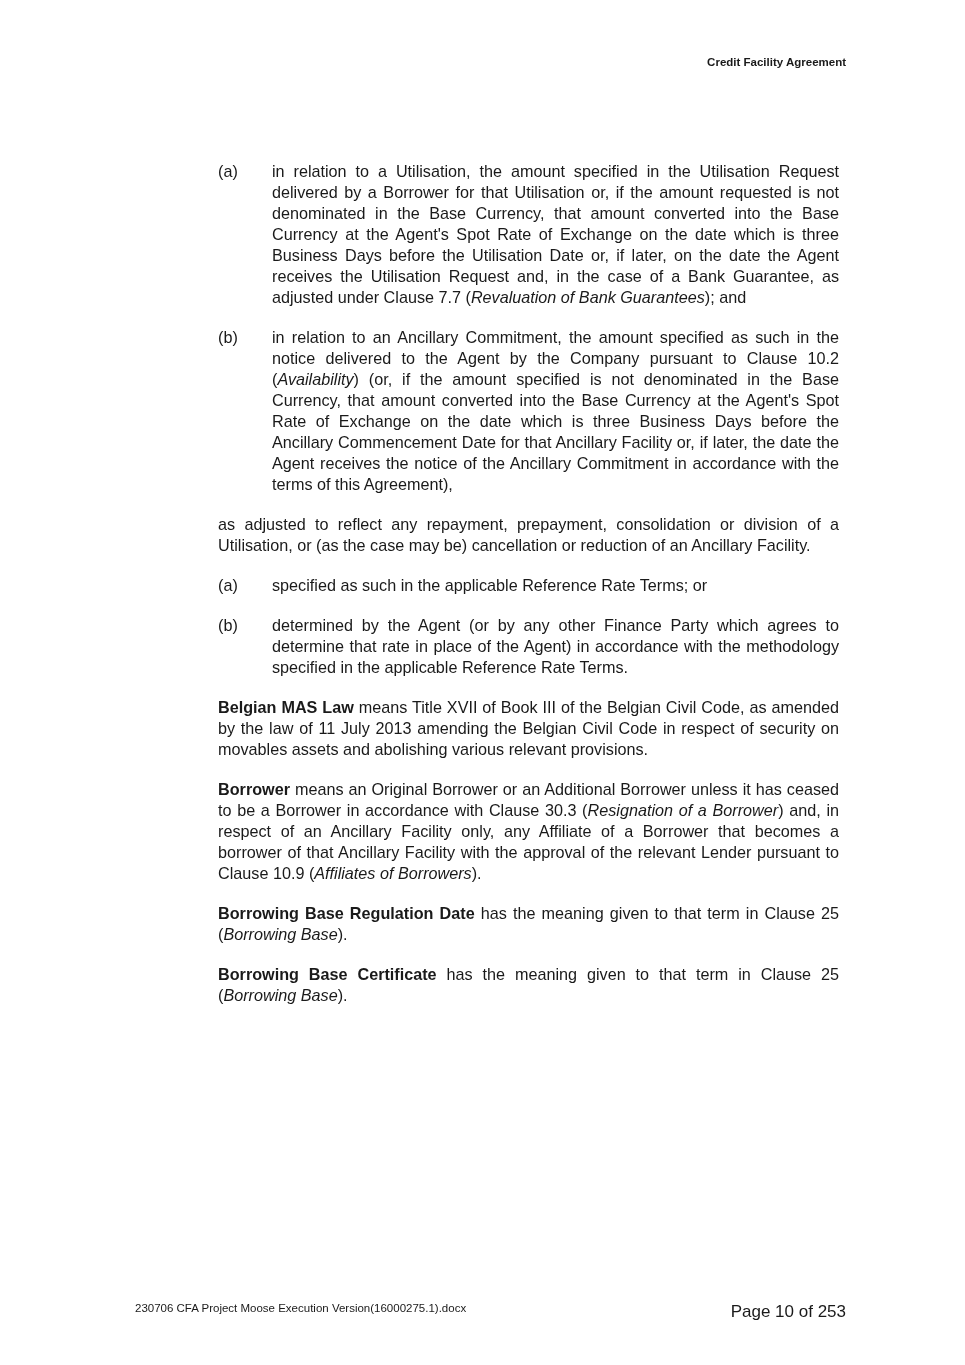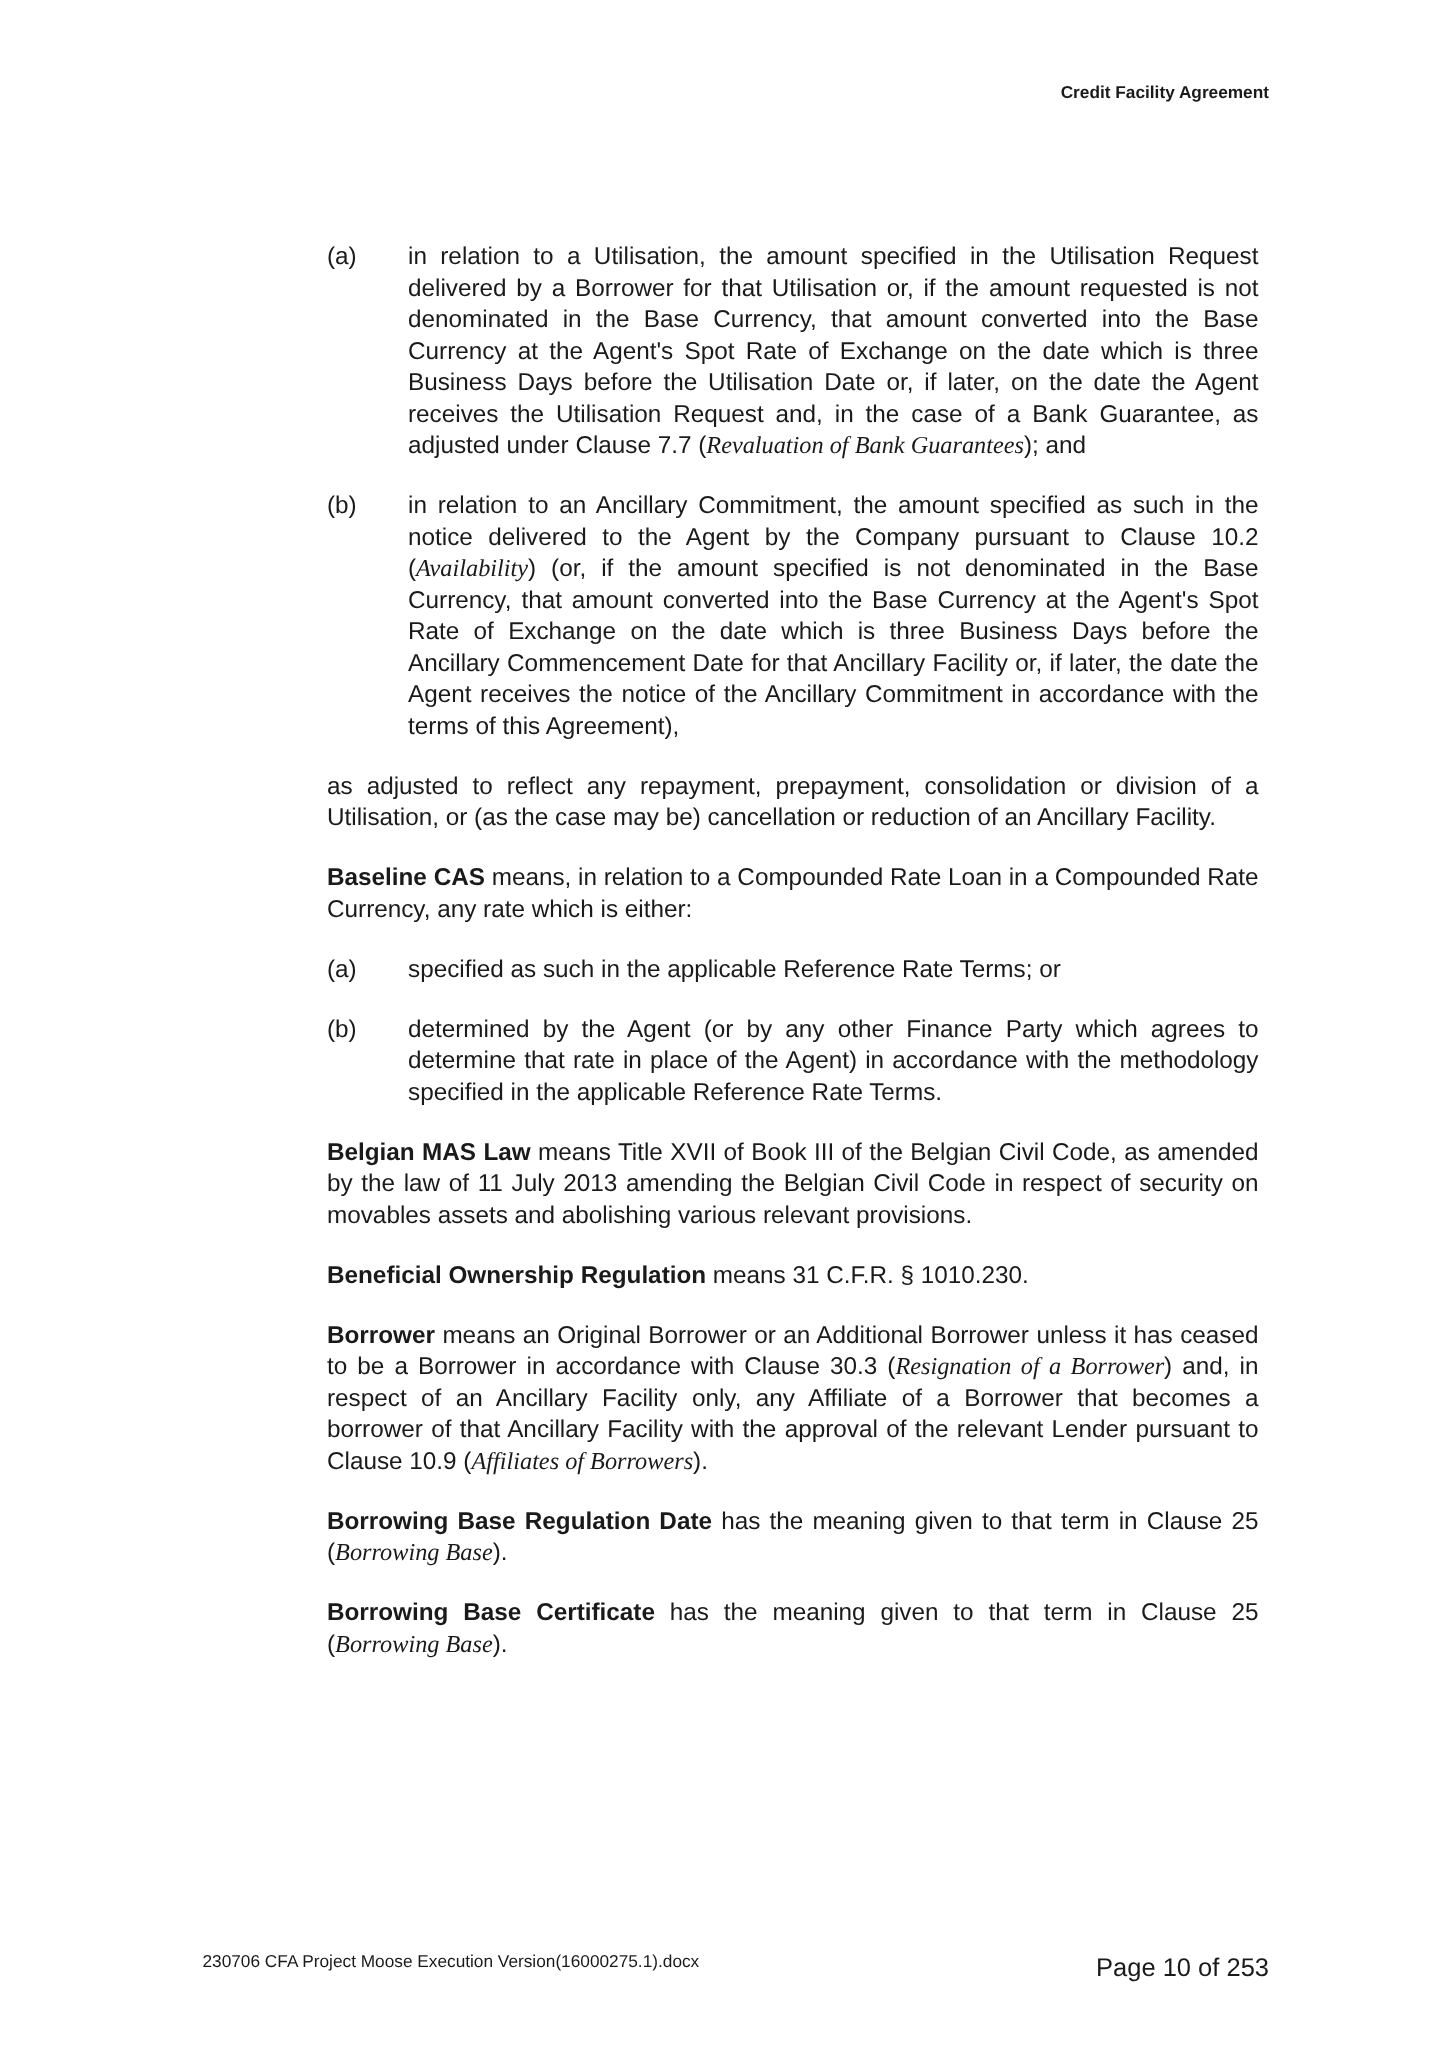--- a/index.html
+++ b/index.html
@@ -15,21 +15,21 @@
   }
   .content {
     position: absolute; left: 218px; top: 161px; width: 621px;
     font-size: 16.2px; line-height: 21px;
   }
   .para { margin: 0 0 19px 0; text-align: justify; text-align-last: left; }
   .item { display: flex; margin: 0 0 19px 0; }
   .item-label { width: 54px; flex: 0 0 54px; }
   .item-text { flex: 1 1 auto; text-align: justify; text-align-last: left; }
   .term { font-weight: bold; }
-  .ital { font-style: italic; font-family: Liberation Serif, serif; }
+  .ital { font-style: italic; }
   .footer-left {
     position: absolute; left: 135px; top: 1302px; font-size: 11.5px;
   }
   .footer-right {
     position: absolute; right: 119px; top: 1302px; font-size: 17px;
   }
 </style>
 </head>
 <body>
 
@@ -39,31 +39,29 @@
   <div class="content" id="content">
       <div class="item">
         <div class="item-label">(a)</div>
         <div class="item-text"><span>in relation to a Utilisation, the amount specified in the Utilisation Request delivered by a Borrower for that Utilisation or, if the amount requested is not denominated in the Base Currency, that amount converted into the Base Currency at the Agent's Spot Rate of Exchange on the date which is three Business Days before the Utilisation Date or, if later, on the date the Agent receives the Utilisation Request and, in the case of a Bank Guarantee, as adjusted under Clause 7.7 (</span><span class="ital">Revaluation of Bank Guarantees</span><span>); and</span></div>
       </div>
       <div class="item">
         <div class="item-label">(b)</div>
         <div class="item-text"><span>in relation to an Ancillary Commitment, the amount specified as such in the notice delivered to the Agent by the Company pursuant to Clause 10.2 (</span><span class="ital">Availability</span><span>) (or, if the amount specified is not denominated in the Base Currency, that amount converted into the Base Currency at the Agent's Spot Rate of Exchange on the date which is three Business Days before the Ancillary Commencement Date for that Ancillary Facility or, if later, the date the Agent receives the notice of the Ancillary Commitment in accordance with the terms of this Agreement),</span></div>
       </div>
       <p class="para"><span>as adjusted to reflect any repayment, prepayment, consolidation or division of a Utilisation, or (as the case may be) cancellation or reduction of an Ancillary Facility.</span></p>
-      <p class="para"><span class="term">Baseline CAS</span><span> means, in relation to a Compounded Rate Loan in a Compounded Rate Currency, any rate which is either:</span></p>
       <div class="item">
         <div class="item-label">(a)</div>
         <div class="item-text"><span>specified as such in the applicable Reference Rate Terms; or</span></div>
       </div>
       <div class="item">
         <div class="item-label">(b)</div>
         <div class="item-text"><span>determined by the Agent (or by any other Finance Party which agrees to determine that rate in place of the Agent) in accordance with the methodology specified in the applicable Reference Rate Terms.</span></div>
       </div>
       <p class="para"><span class="term">Belgian MAS Law</span><span> means Title XVII of Book III of the Belgian Civil Code, as amended by the law of 11 July 2013 amending the Belgian Civil Code in respect of security on movables assets and abolishing various relevant provisions.</span></p>
-      <p class="para"><span class="term">Beneficial Ownership Regulation</span><span> means 31 C.F.R. § 1010.230.</span></p>
       <p class="para"><span class="term">Borrower</span><span> means an Original Borrower or an Additional Borrower unless it has ceased to be a Borrower in accordance with Clause 30.3 (</span><span class="ital">Resignation of a Borrower</span><span>) and, in respect of an Ancillary Facility only, any Affiliate of a Borrower that becomes a borrower of that Ancillary Facility with the approval of the relevant Lender pursuant to Clause 10.9 (</span><span class="ital">Affiliates of Borrowers</span><span>).</span></p>
       <p class="para"><span class="term">Borrowing Base Regulation Date</span><span> has the meaning given to that term in Clause 25 (</span><span class="ital">Borrowing Base</span><span>).</span></p>
       <p class="para"><span class="term">Borrowing Base Certificate</span><span> has the meaning given to that term in Clause 25 (</span><span class="ital">Borrowing Base</span><span>).</span></p>
     </div>
 
   <div class="footer-left">230706 CFA Project Moose Execution Version(16000275.1).docx</div>
   <div class="footer-right">Page 10 of 253</div>
 </div>
 
 </body></html>

